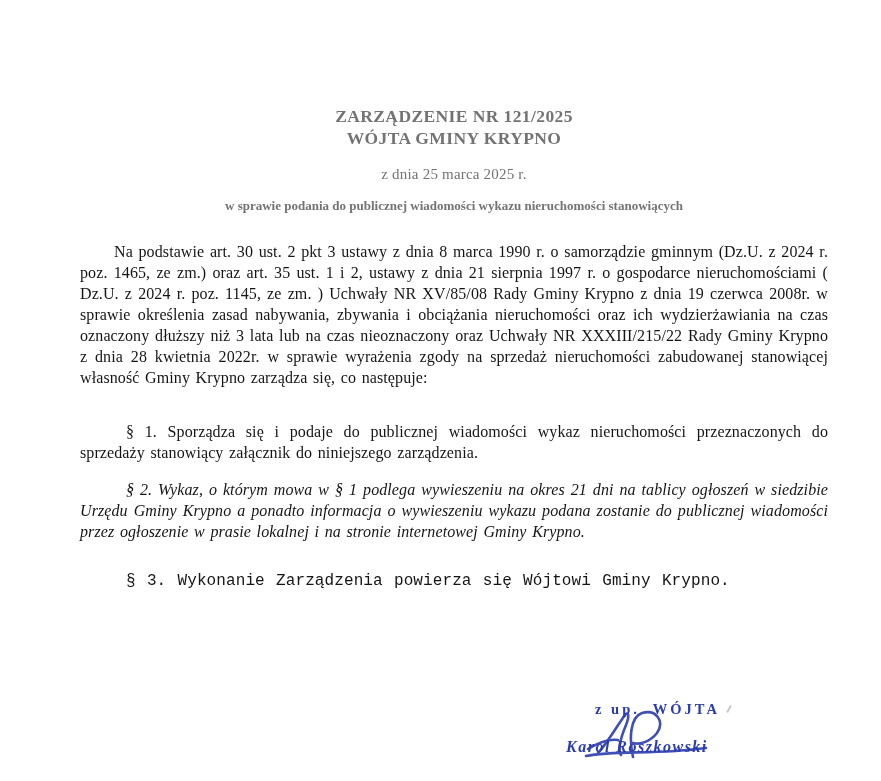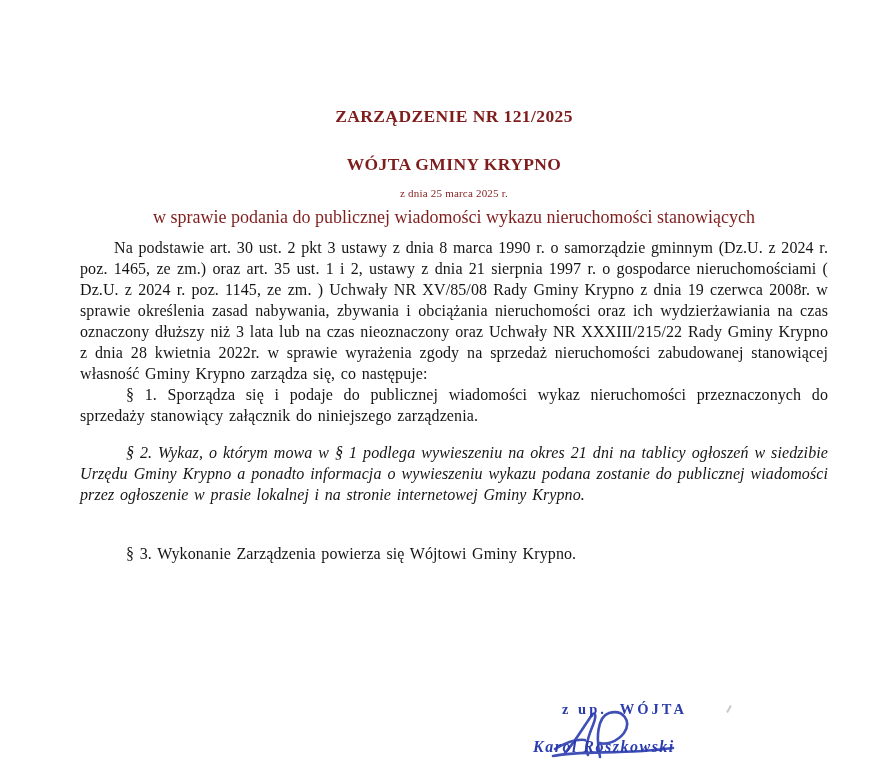--- a/index.html
+++ b/index.html
@@ -18,67 +18,67 @@
     color: #151515;
   }
   .content {
     position: absolute;
     left: 80px;
     top: 106px;
     width: 748px;
   }
   .heading {
     text-align: center;
-    color: #7f1d1d;
+    color: #737373;
   }
   .title-line {
     font-size: 17.5px;
     line-height: 20px;
     font-weight: bold;
     letter-spacing: 0.4px;
   }
   .title-line2 {
-    margin-top: 28px;
+    margin-top: 2px;
   }
   .date-line {
-    margin-top: 10px;
-    font-size: 11px;
+    margin-top: 17px;
+    font-size: 15px;
     line-height: 19px;
     font-weight: normal;
     letter-spacing: 0.2px;
     font-family: Liberation Serif, serif;
   }
   .subject {
-    margin-top: 4px;
-    font-size: 18px;
+    margin-top: 11px;
+    font-size: 13px;
     line-height: 21px;
-    font-weight: normal;
+    font-weight: bold;
   }
   .body-par {
     margin: 0;
     font-size: 16px;
     line-height: 21px;
     text-align: justify;
     letter-spacing: 0.1px;
     word-spacing: 1.5px;
   }
   .preamble {
-    margin-top: 9px;
+    margin-top: 25px;
     text-indent: 34px;
   }
   .section {
     text-indent: 46px;
   }
-  .section-1 { }
+  .section-1 { margin-top: 33px; }
   .section-2 { margin-top: 16px; font-style: italic; }
-  .section-3 { margin-top: 38px; }
+  .section-3 { margin-top: 29px; font-family: Liberation Mono, monospace; }
   
   .stamp {
     position: absolute;
-    left: 529px;
+    left: 562px;
     top: 699px;
     width: 240px;
     height: 80px;
     color: var(--ink, #2b3cae);
   }
   .stamp-auth {
     position: absolute;
     left: 33px;
     top: 2px;
     font-size: 14.5px;

